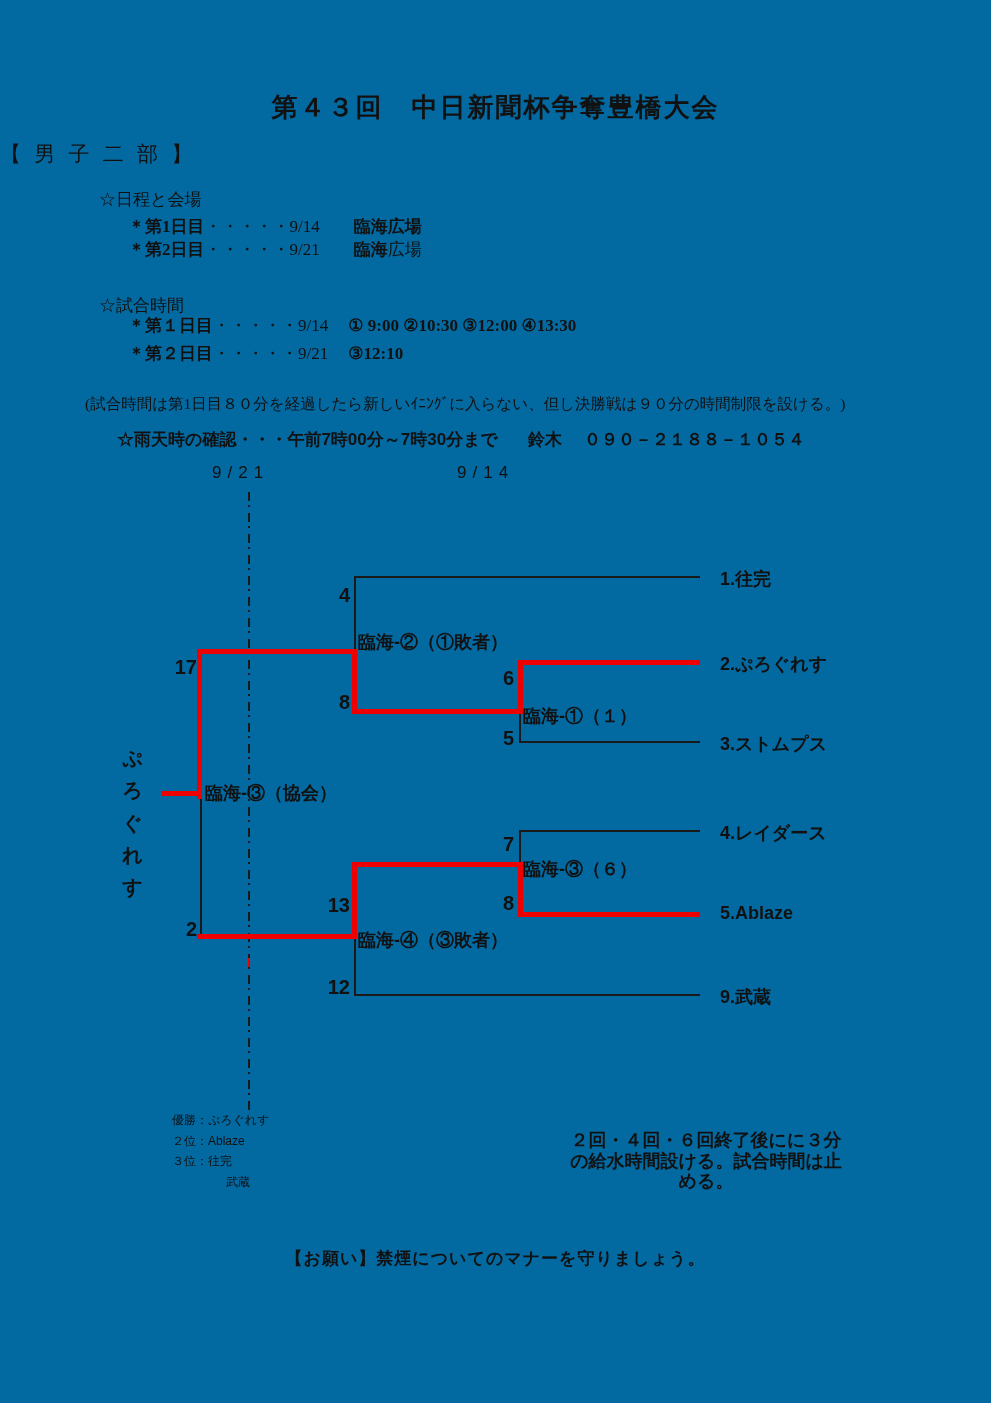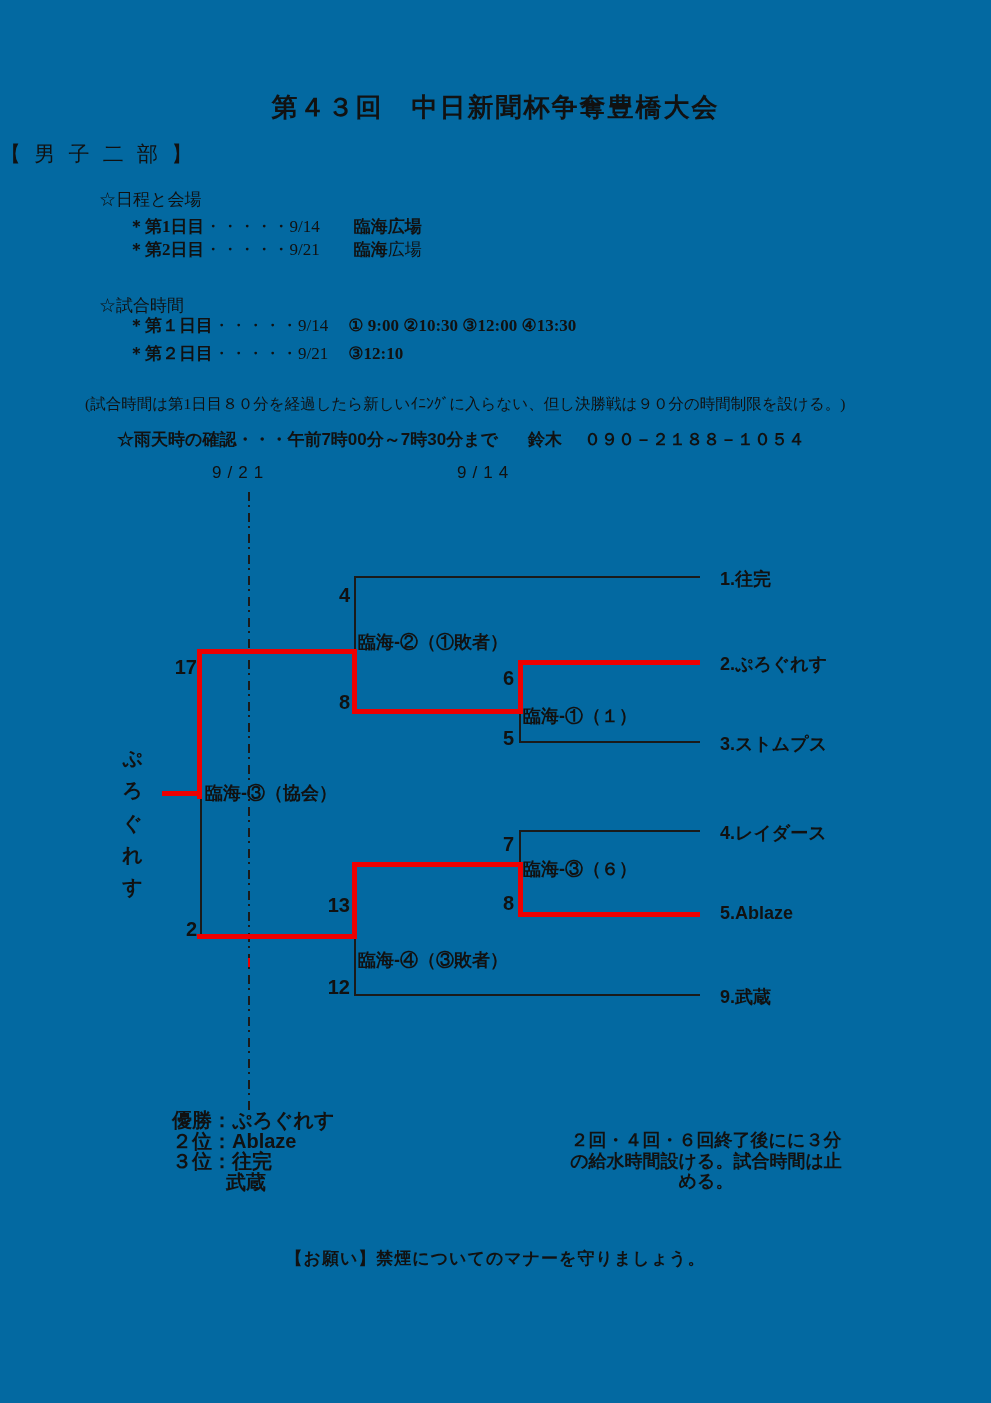--- a/index.html
+++ b/index.html
@@ -37,21 +37,21 @@
   .dash-red { position:absolute; left:248px; top:958px; width:2px; height:9px; background:var(--red); }
 
   .score { position:absolute; width:28px; text-align:right; font-size:20px; font-weight:600; }
   .mlabel { position:absolute; font-size:18px; font-weight:bold; white-space:nowrap;text-align:right; }
   .team { position:absolute; left:720px; font-size:18px; font-weight:bold; white-space:nowrap; }
   .bdate { position:absolute; top:463px; font-size:17px; letter-spacing:6px; font-weight:500; }
 
   .champ { position:absolute; left:120px; top:736px; writing-mode:vertical-rl; text-orientation:upright;
            font-size:20px; font-weight:bold; letter-spacing:9px; }
 
-  .results { position:absolute; left:172px; top:1110px; font-size:20px; font-weight:bold; line-height:20.5px; }
+  .results { position:absolute; left:172px; top:1110px; font-size:12px; font-weight:normal; line-height:20.5px; }
   .results .indent { padding-left:54px; }
   .water { position:absolute; left:528px; top:1130px; width:356px; text-align:center;
            font-size:18px; font-weight:bold; line-height:20.5px; }
   .footer { position:absolute; left:0; top:1247px; width:100%; text-align:center;
             font-size:17px; font-weight:600; letter-spacing:1px; }
 </style>
 </head>
 <body>
 
 <div id="page">
@@ -118,21 +118,21 @@
     <div class="score" style="left:169px; top:656px;">17</div>
     <div class="score" style="left:169px; top:918px;">2</div>
     <div class="score" style="left:486px; top:833px;">7</div>
     <div class="score" style="left:486px; top:892px;">8</div>
     <div class="score" style="left:322px; top:894px;">13</div>
     <div class="score" style="left:322px; top:976px;">12</div>
 
     <div class="mlabel" style="left:358px; top:630px;">臨海-②（①敗者）</div>
     <div class="mlabel" style="left:523px; top:704px;">臨海-①（１）</div>
     <div class="mlabel" style="left:523px; top:857px;">臨海-③（６）</div>
-    <div class="mlabel" style="left:358px; top:948px;">臨海-④（③敗者）</div>
+    <div class="mlabel" style="left:358px; top:928px;">臨海-④（③敗者）</div>
     <div class="mlabel" style="left:205px; top:781px;">臨海-③（協会）</div>
 
     <div class="team" style="top:567px;">1.往完</div>
     <div class="team" style="top:652px;">2.ぷろぐれす</div>
     <div class="team" style="top:732px;">3.ストムプス</div>
     <div class="team" style="top:821px;">4.レイダース</div>
     <div class="team" style="top:903px;">5.Ablaze</div>
     <div class="team" style="top:985px;">9.武蔵</div>
 
     <div class="champ">ぷろぐれす</div>

